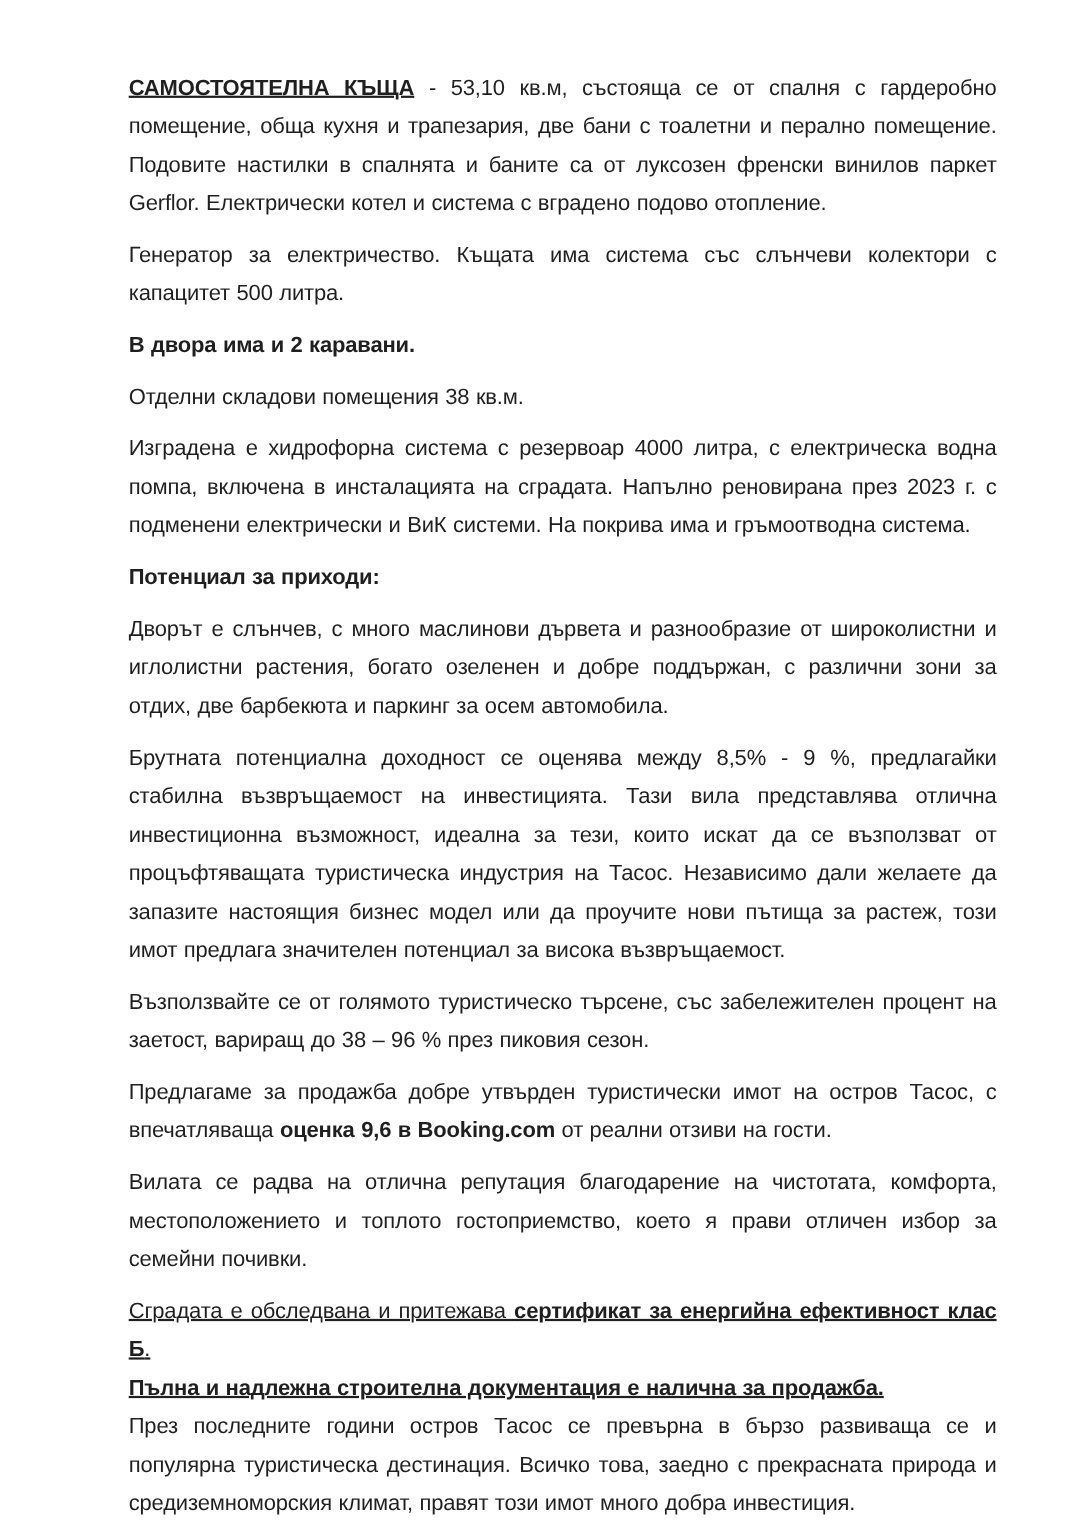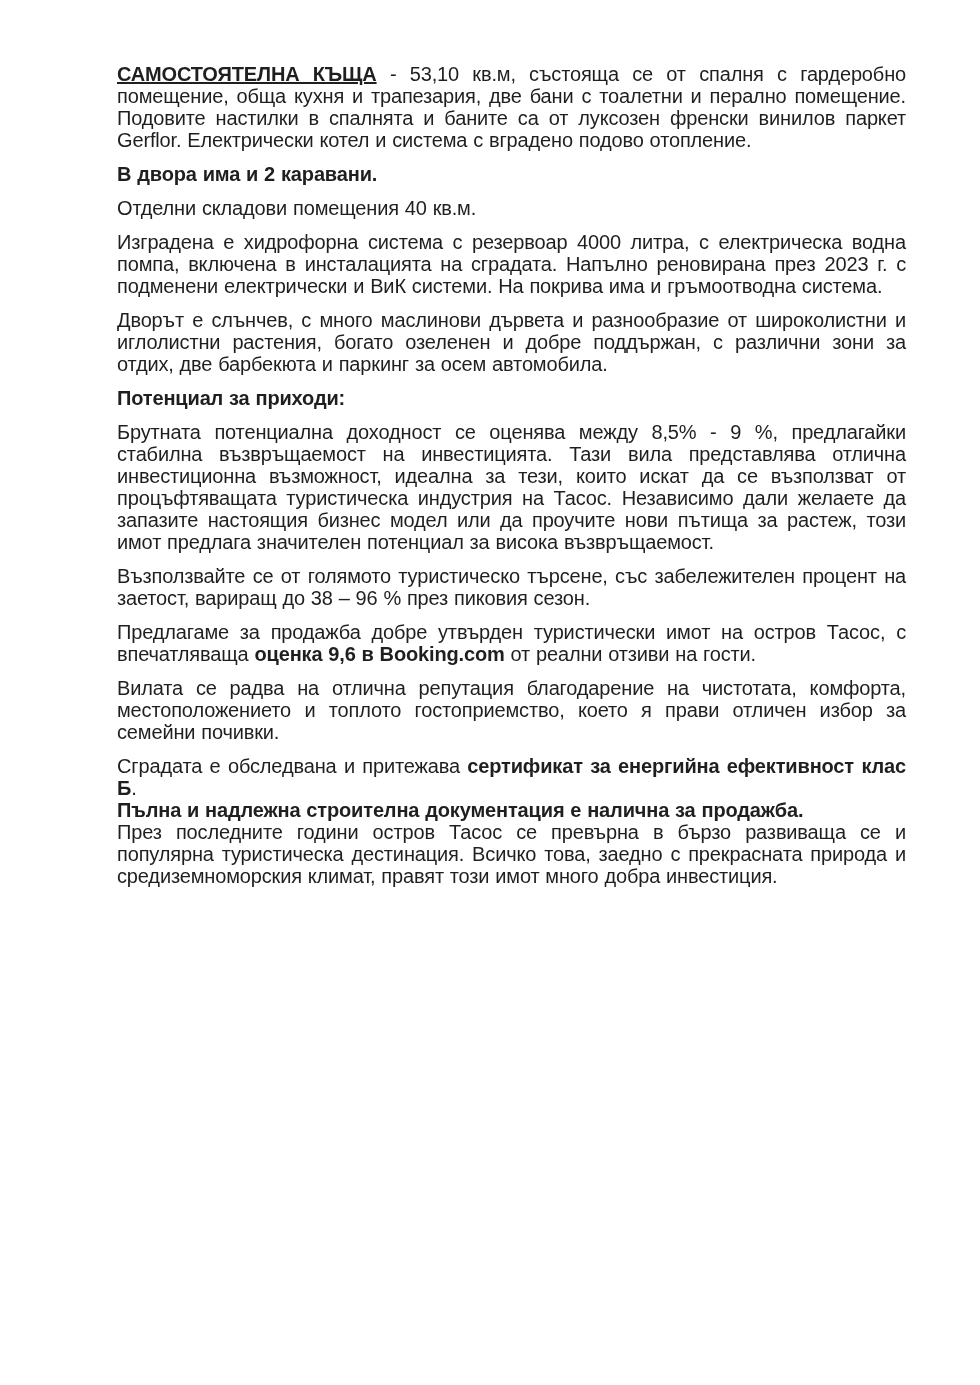--- a/index.html
+++ b/index.html
@@ -14,47 +14,48 @@
   .page {
     box-sizing: border-box;
     width: 980px;
     height: 1385px;
     padding: 63px 74px 40px 117px;
     background: #ffffff;
   }
   p.para {
     margin: 0 0 12px 0;
     font-size: 20px;
-    line-height: 22px;
+    line-height: 35px;
     text-align: justify;
     letter-spacing: -0.15px;
     word-spacing: 0.5px;
   }
-  p.tight { margin-bottom: 0; }
+  p.tight { margin-bottom: 0; text-decoration: underline; }
   .b  { font-weight: bold; }
   .bu { font-weight: bold; text-decoration: underline; }
 </style>
 </head>
 <body>
 
 <main class="page">
 
   <p class="para"><span class="bu">САМОСТОЯТЕЛНА КЪЩА</span><span> - 53,10 кв.м, състояща се от спалня с гардеробно помещение, обща кухня и трапезария, две бани с тоалетни и перално помещение. Подовите настилки в спалнята и баните са от луксозен  френски винилов паркет Gerflor. Електрически котел и  система с вградено подово отопление.</span></p>
 
+  <p class="para"><span>Генератор за електричество. Къщата има система със слънчеви колектори с капацитет 500 литра.</span></p>
 
   <p class="para"><span class="b">В двора има и 2 каравани.</span></p>
 
 
-  <p class="para"><span>Отделни складови помещения 40 кв.м.</span></p>
+  <p class="para"><span>Отделни складови помещения 38 кв.м.</span></p>
 
   <p class="para"><span>Изградена е хидрофорна система с резервоар 4000 литра, с електрическа водна помпа, включена в инсталацията на сградата. Напълно реновирана през 2023 г. с подменени електрически и ВиК системи.  На покрива има и гръмоотводна система.</span></p>
 
+  <p class="para"><span class="b">Потенциал за приходи:</span></p>
+
   <p class="para"><span>Дворът е слънчев, с много маслинови дървета и разнообразие от широколистни и иглолистни растения, богато озеленен и добре поддържан, с различни зони за отдих, две барбекюта и паркинг за осем автомобила.</span></p>
-
-  <p class="para"><span class="b">Потенциал за приходи:</span></p>
 
   <p class="para"><span>Брутната потенциална доходност се оценява между 8,5% - 9 %, предлагайки стабилна възвръщаемост на инвестицията. Тази вила представлява отлична инвестиционна възможност, идеална за тези, които искат да се възползват от процъфтяващата туристическа индустрия на Тасос. Независимо дали желаете да запазите настоящия бизнес модел или да проучите нови пътища за растеж, този имот предлага значителен потенциал за висока възвръщаемост.</span></p>
 
   <p class="para"><span>Възползвайте се от голямото туристическо търсене, със забележителен процент на заетост, вариращ до 38 – 96 %  през пиковия сезон.</span></p>
 
   <p class="para"><span>Предлагаме за продажба добре утвърден туристически имот на остров Тасос, с впечатляваща </span><span class="b">оценка 9,6 в Booking.com</span><span> от реални отзиви на гости.</span></p>
 
   <p class="para"><span>Вилата се радва на отлична репутация благодарение на чистотата, комфорта, местоположението и топлото гостоприемство, което я прави отличен избор за семейни почивки.</span></p>
 
   <p class="para tight"><span>Сградата е обследвана и притежава </span><span class="b">сертификат за енергийна ефективност клас Б</span><span>.</span></p>

